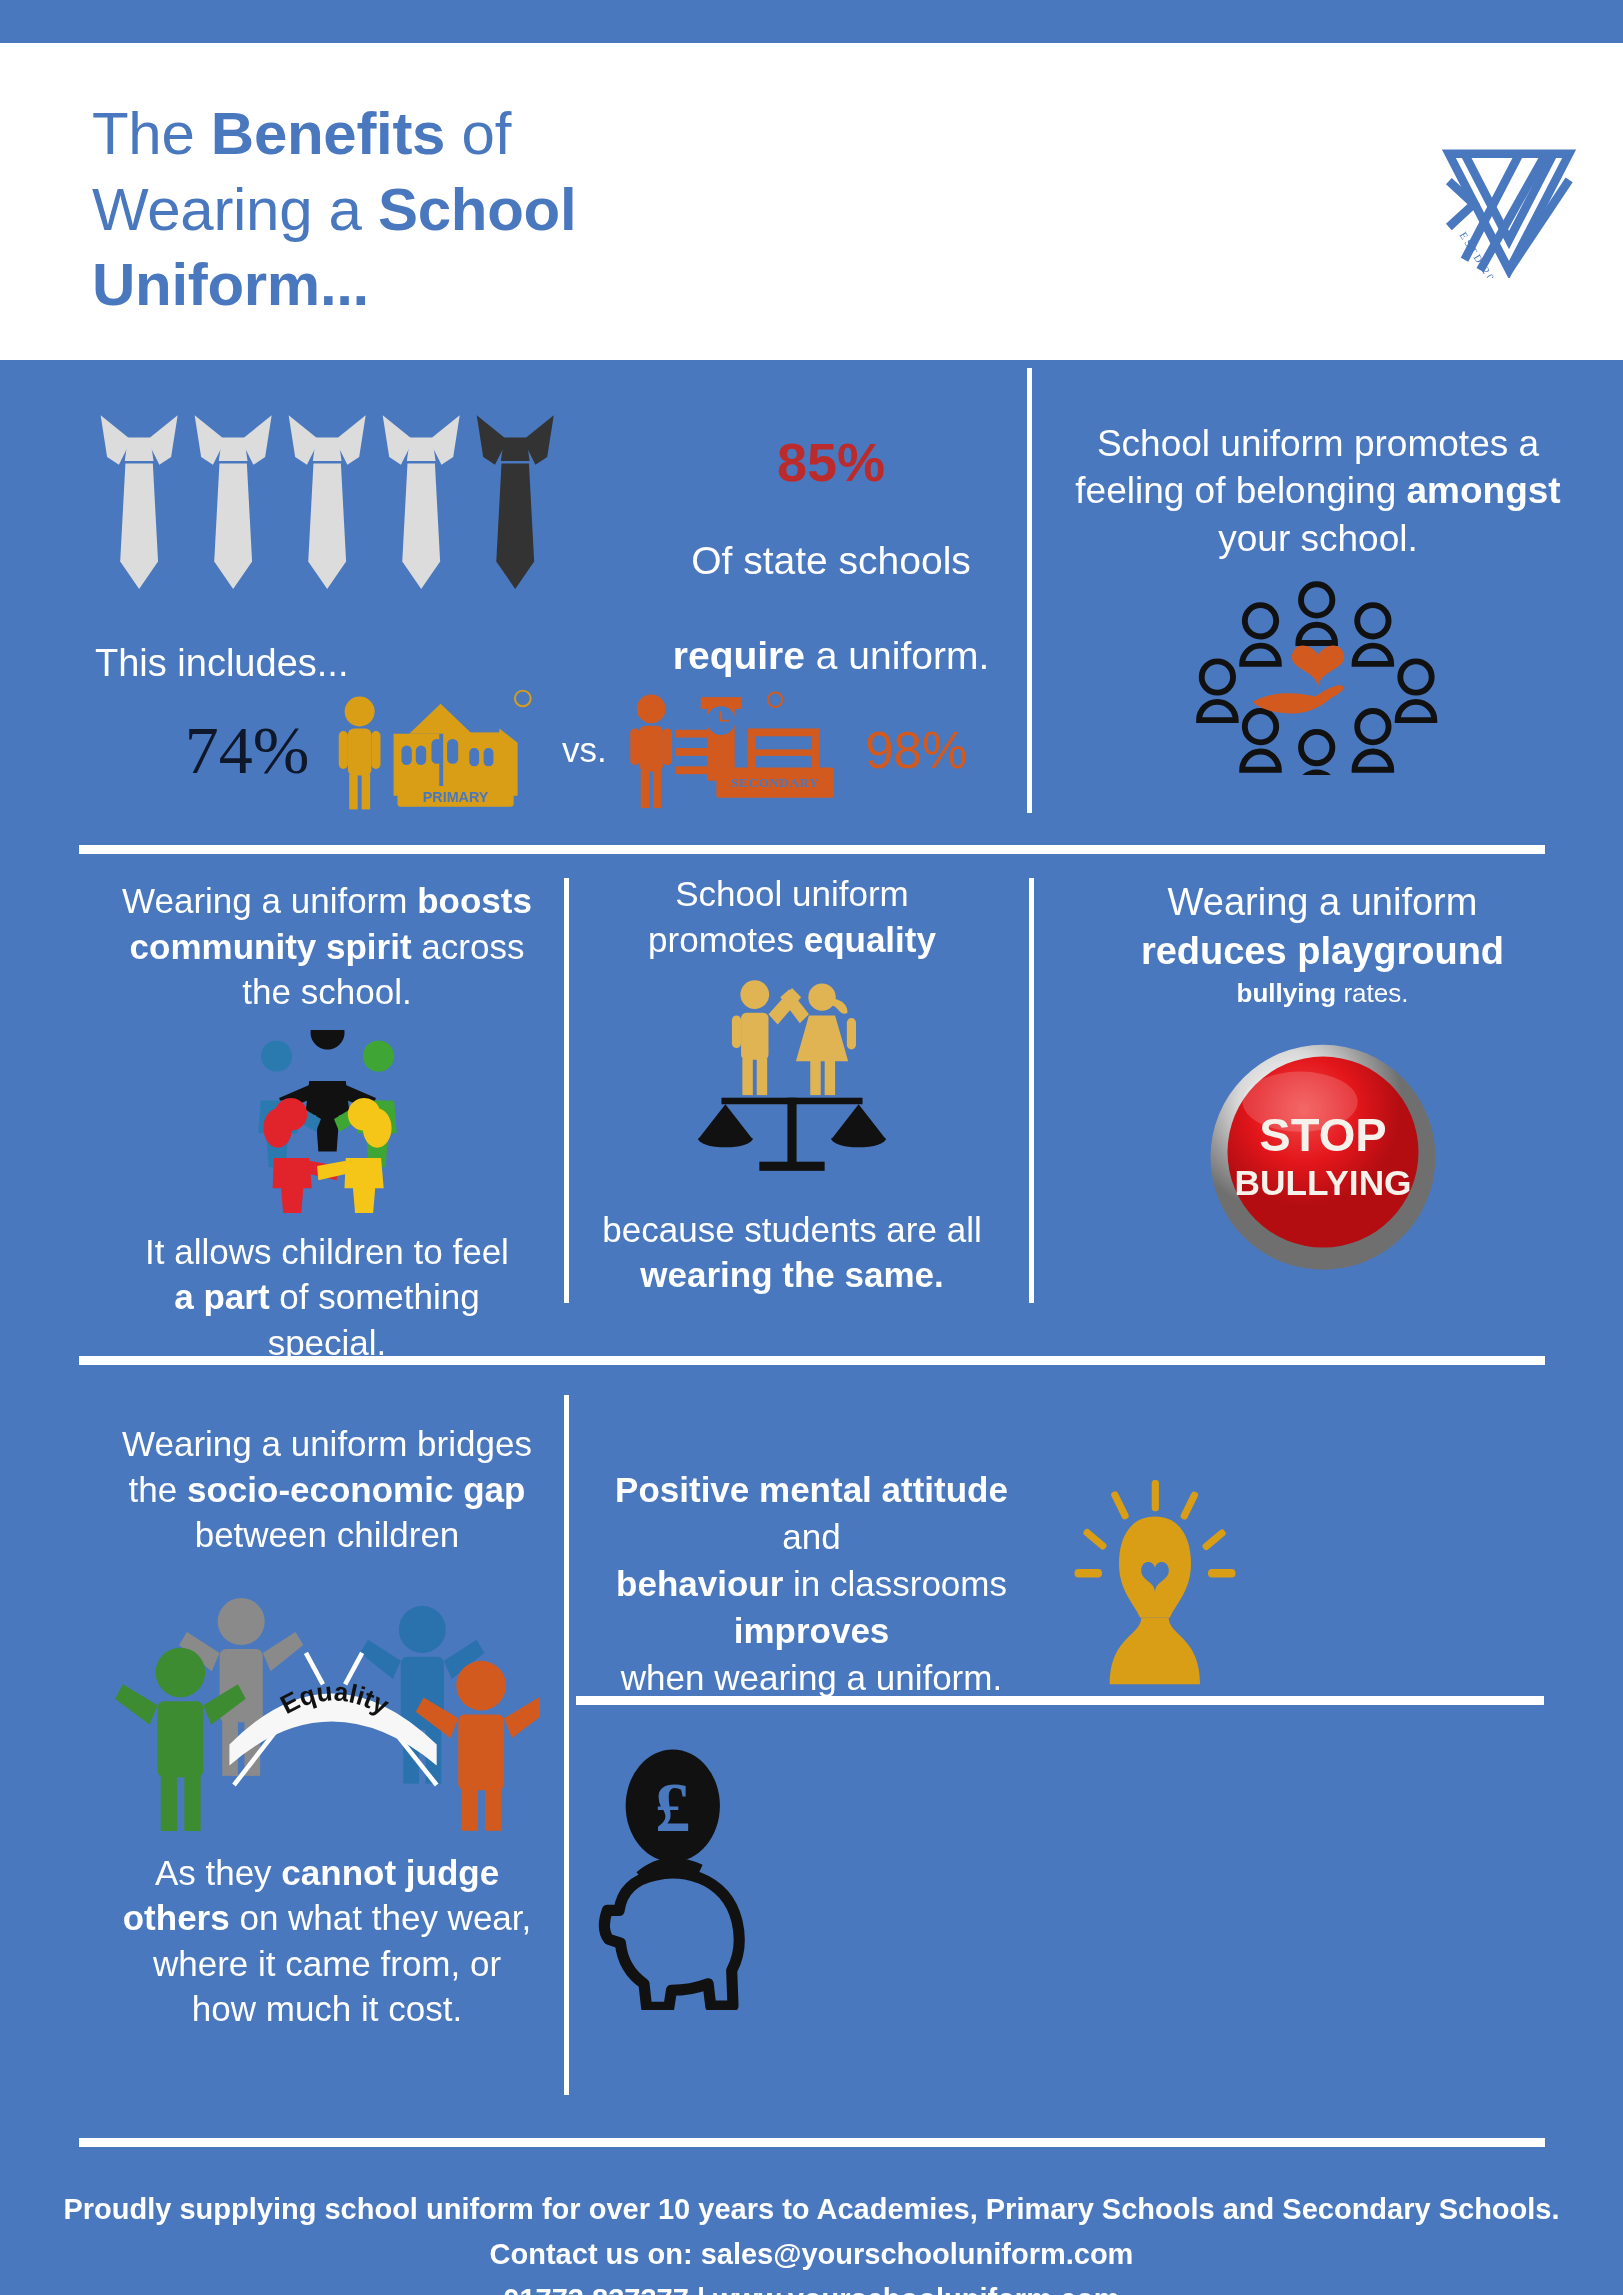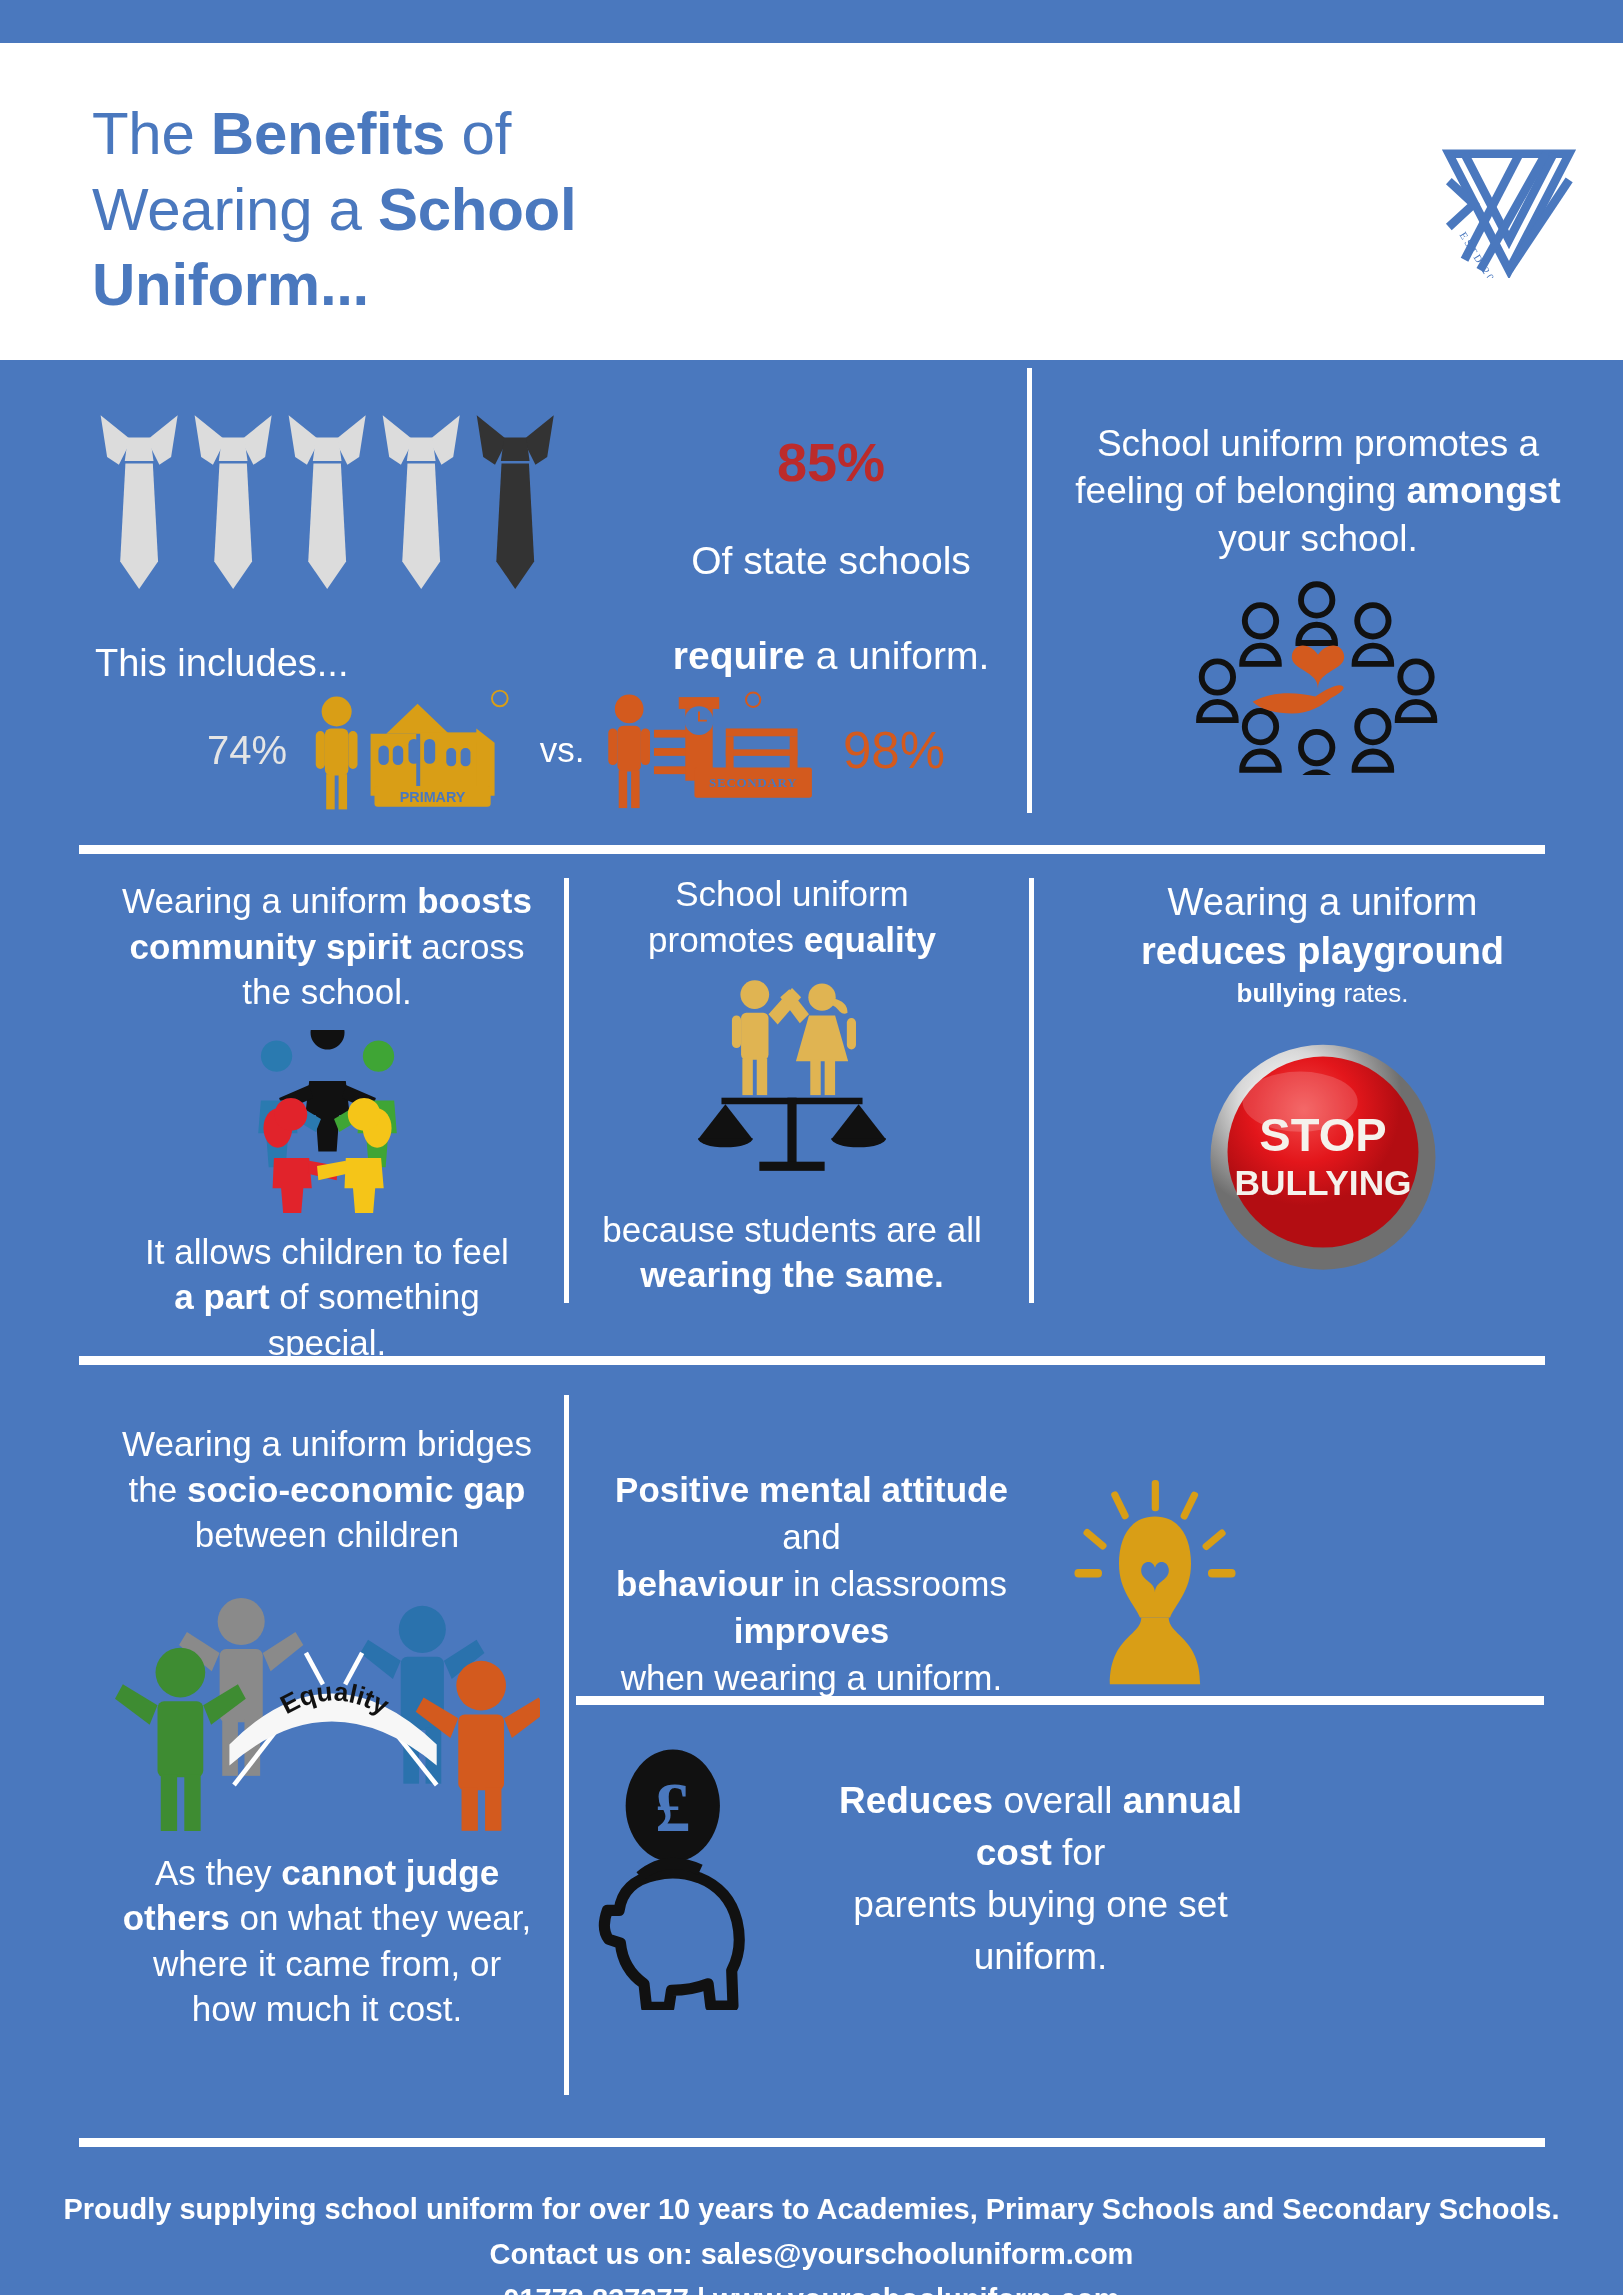--- a/index.html
+++ b/index.html
@@ -47,21 +47,21 @@
   .txt { color:#ffffff; text-align:center; font-weight:300; }
   .txt b { font-weight:700; }
 
   
   #r1-ties { left:95px; top:49px; width:497px; height:222px; }
   #r1-85 { left:628px; top:72px; width:406px; }
   #r1-85 .big { color:#BC2B2B; font-size:54px; font-weight:700; line-height:1.1; }
   #r1-85 .sub { color:#fff; font-size:39px; font-weight:300; line-height:1.3;margin-top:44px; }
   #r1-includes { left:95px; top:281px; width:275px; color:#fff; font-size:38px; font-weight:300; }
   #r1-compare { left:131px; top:327px; width:890px; height:124px; display:flex; align-items:center; justify-content:center; gap:18.3px;}
-  .pct-gold { color:#e5e5e5; font-size:40px; font-weight:400; }
+  .pct-gold { color:#0f172a; font-size:68px; font-weight:400;font-family:Liberation Serif, serif; }
   .pct-orange { color:#D35A1E; font-size:51px; font-weight:400; }
   .vs { color:#fff; font-size:35px; font-weight:300; }
 
   #r1-belong { left:1063px; top:59px; width:510px; }
   #r1-belong .t { font-size:37px; line-height:1.28; }
 
   
   #r2-c1 { left:98px; top:517px; width:458px; }
   #r2-c2 { left:589px; top:510px; width:406px; }
   #r2-c3 { left:1054px; top:517px; width:537px; }
@@ -484,24 +484,20 @@
       <div>
         <svg width="216" height="262" viewBox="0 0 330 400">
           <ellipse cx="128" cy="88" rx="72" ry="86" fill="#111"></ellipse>
           <text x="128" y="126" text-anchor="middle" font-size="108" font-weight="700" fill="#4A78BE" font-family="Liberation Serif, serif">£</text>
           <g fill="none" stroke="#111" stroke-width="17" stroke-linejoin="round">
             <path d="M46 248 q6 -44 56 -54 q32 -8 66 4 q46 18 58 66 q10 42 -8 76 l2 54 h-34 l-4 -34 q-26 10 -56 10 l-4 26 h-34 l-4 -36 q-32 -22 -36 -62 l-18 -6 q-12 -16 -2 -44 z"></path>
             <path d="M78 196 q40 -34 92 -10"></path>
           </g>
         </svg>
       </div>
-      <div class="txt" style="flex:1; font-size:37px; line-height:1.4;">
-        <div><b>Reduces</b><span> overall </span><b>annual cost</b><span> for</span></div>
-        <div>parents buying one set uniform.</div>
-      </div>
     </div>
 
     <div class="footer">
       <div class="f1">Proudly supplying school uniform for over 10 years to Academies, Primary Schools and Secondary Schools.</div>
       <div class="f2">Contact us on: sales@yourschooluniform.com</div>
       <div class="f3">01773 837377 | www.yourschooluniform.com</div>
     </div>
 
   </div>
 </div>

